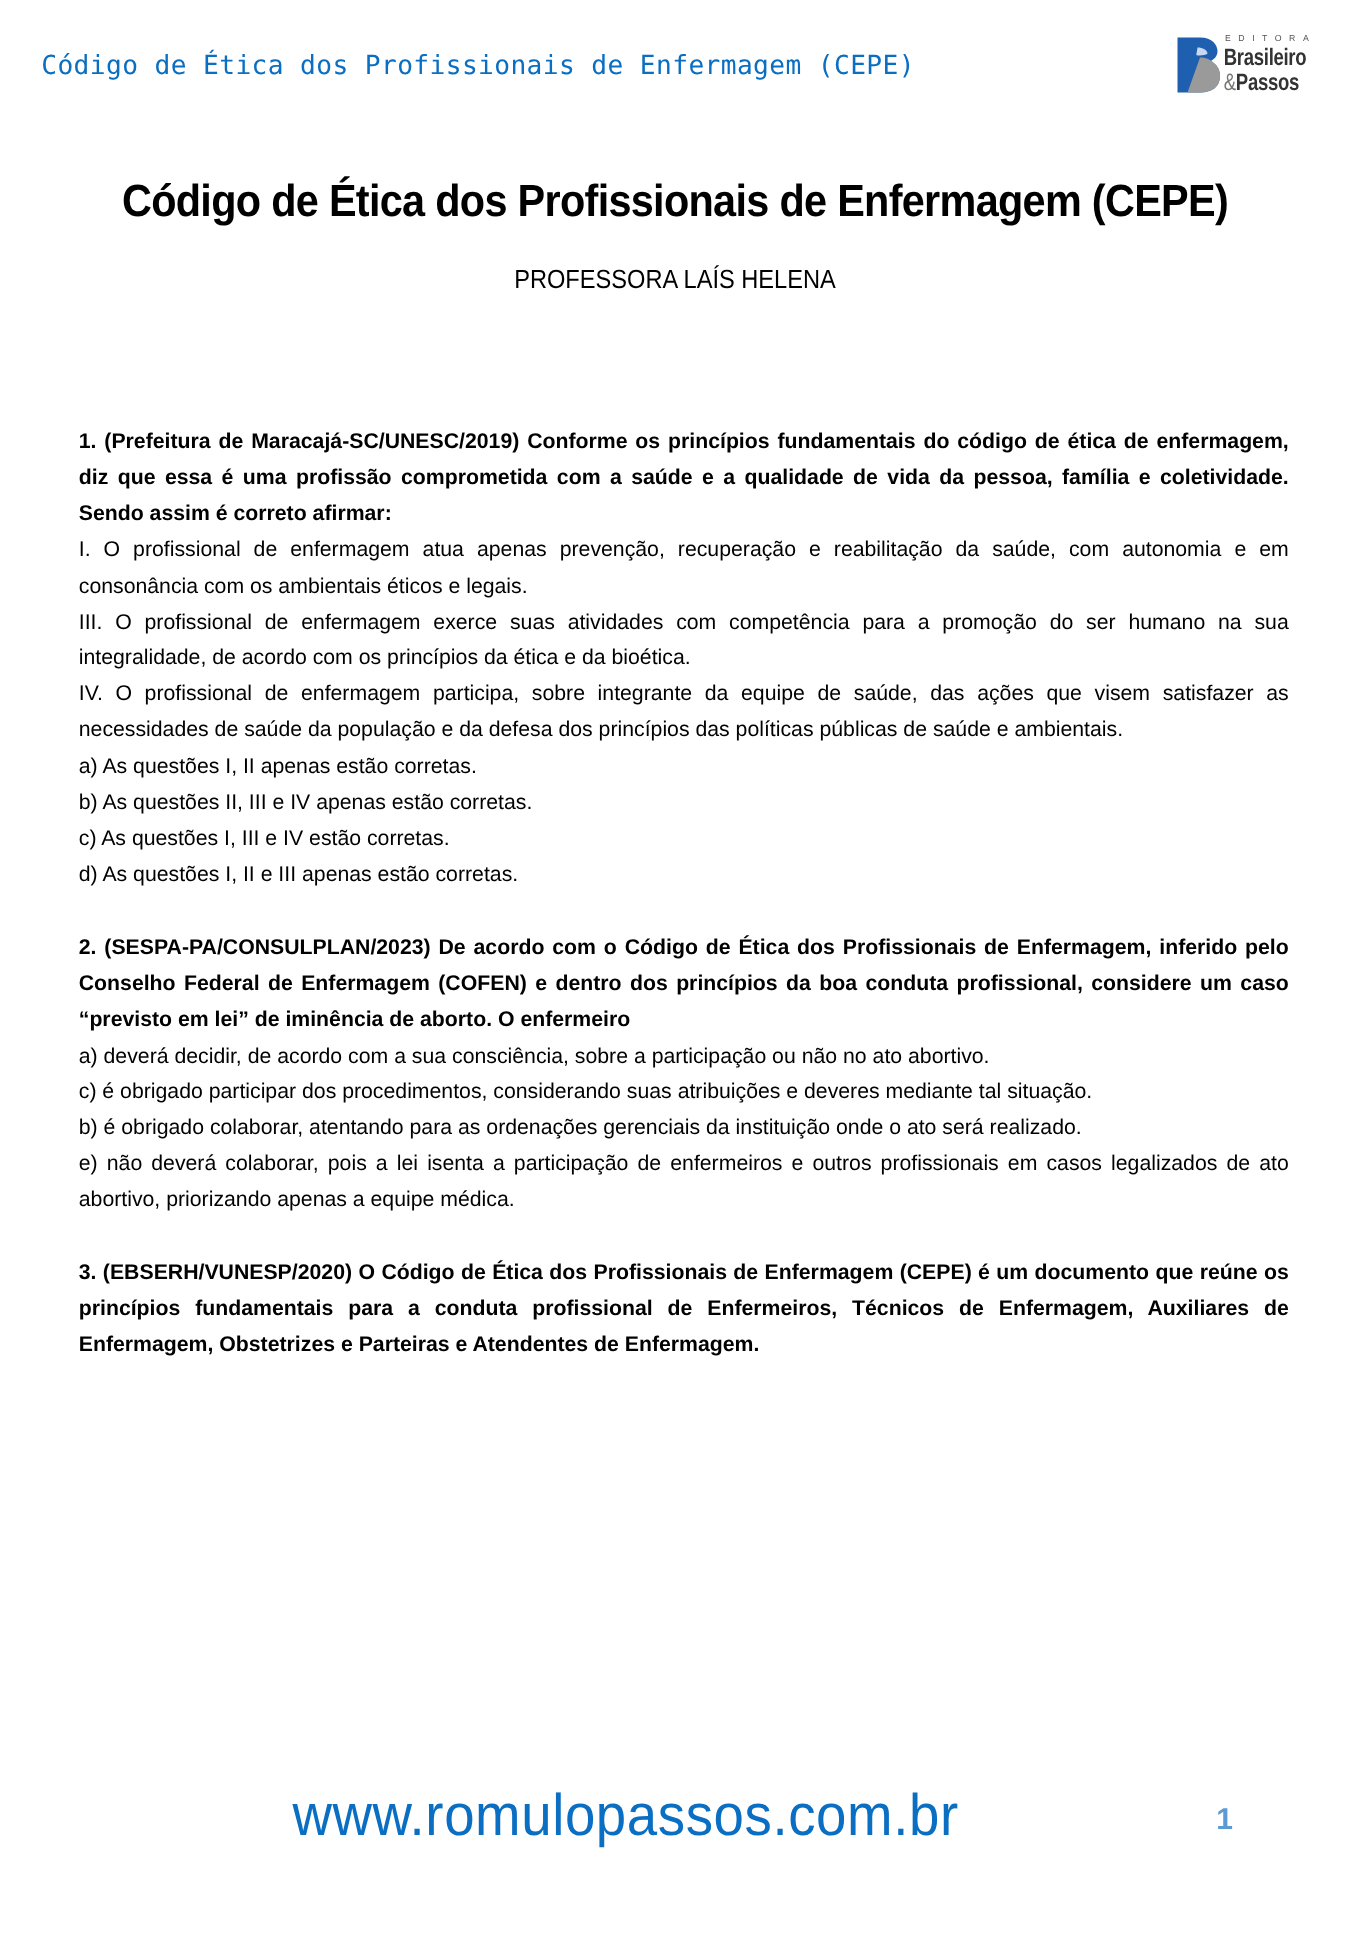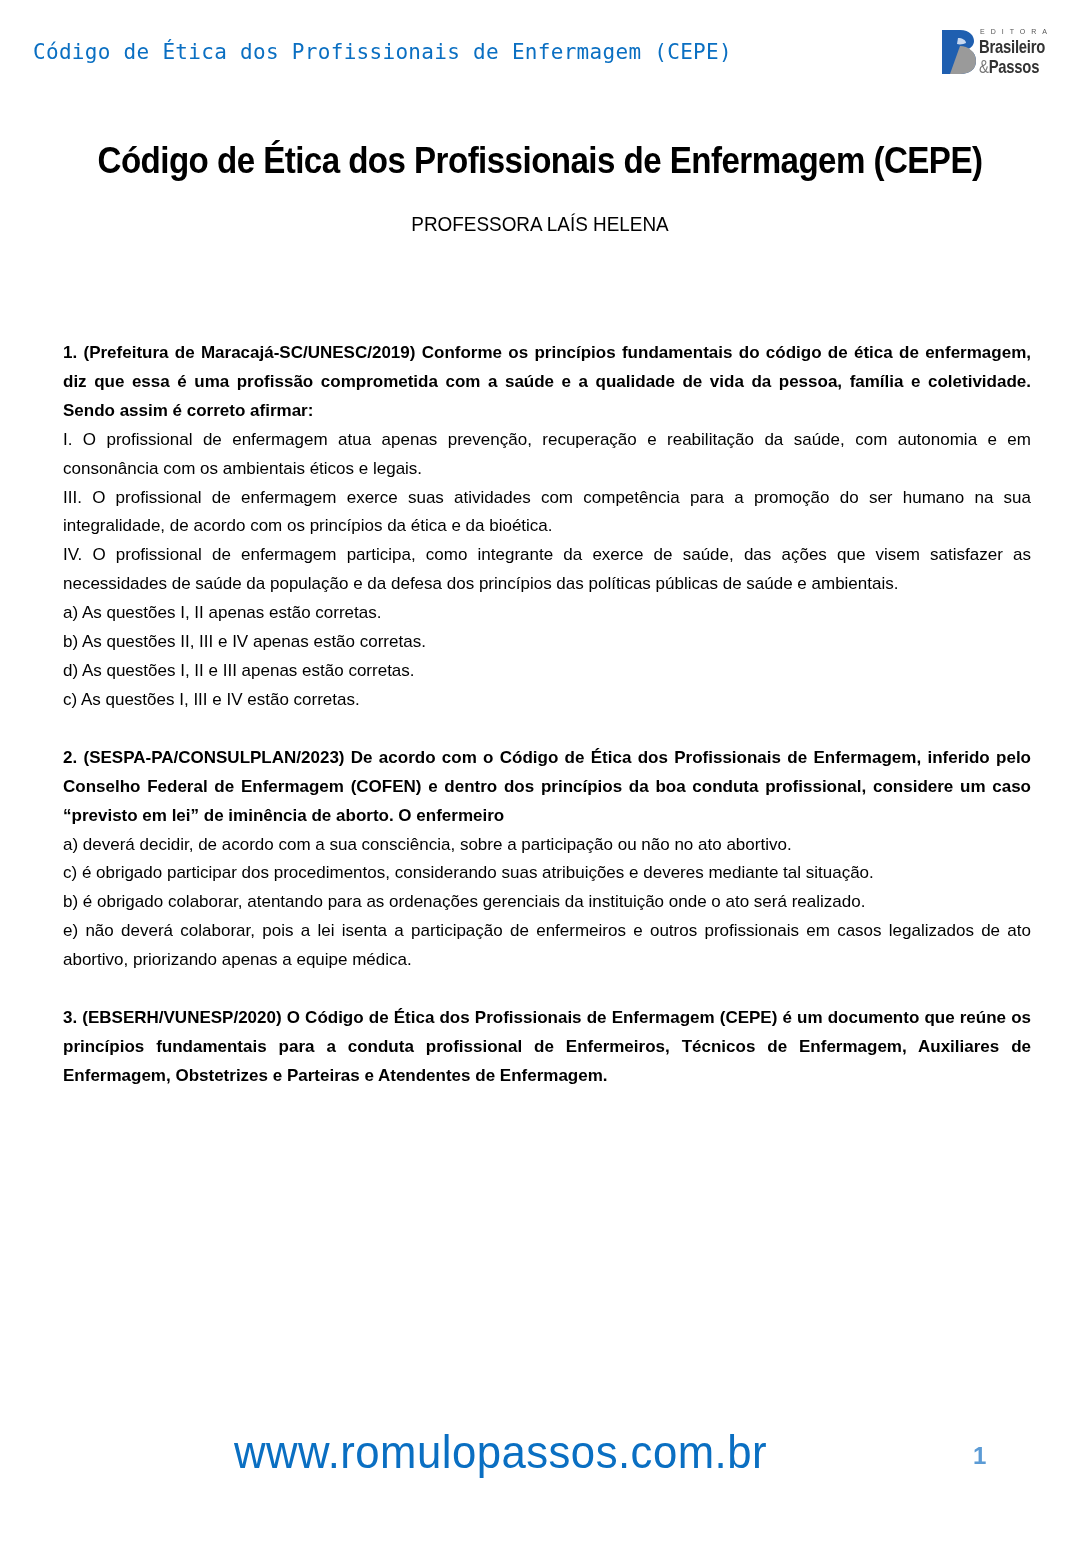--- a/index.html
+++ b/index.html
@@ -38,25 +38,25 @@
 </div>
 
 <h1 class="doc-title" style="margin:0;">Código de Ética dos Profissionais de Enfermagem (CEPE)</h1>
 <div class="doc-author">PROFESSORA LAÍS HELENA</div>
 
 <div class="content">
   <div class="q">
     <p class="stem">1. (Prefeitura de Maracajá-SC/UNESC/2019) Conforme os princípios fundamentais do código de ética de enfermagem, diz que essa é uma profissão comprometida com a saúde e a qualidade de vida da pessoa, família e coletividade. Sendo assim é correto afirmar:</p>
     <p>I. O profissional de enfermagem atua apenas prevenção, recuperação e reabilitação da saúde, com autonomia e em consonância com os ambientais éticos e legais.</p>
     <p>III. O profissional de enfermagem exerce suas atividades com competência para a promoção do ser humano na sua integralidade, de acordo com os princípios da ética e da bioética.</p>
-    <p>IV. O profissional de enfermagem participa, como integrante da exerce de saúde, das ações que visem satisfazer as necessidades de saúde da população e da defesa dos princípios das políticas públicas de saúde e ambientais.</p>
+    <p>IV. O profissional de enfermagem participa, sobre integrante da equipe de saúde, das ações que visem satisfazer as necessidades de saúde da população e da defesa dos princípios das políticas públicas de saúde e ambientais.</p>
     <p>a) As questões I, II apenas estão corretas.</p>
     <p>b) As questões II, III e IV apenas estão corretas.</p>
+    <p>c) As questões I, III e IV estão corretas.</p>
     <p>d) As questões I, II e III apenas estão corretas.</p>
-    <p>c) As questões I, III e IV estão corretas.</p>
   </div>
   <div class="q">
     <p class="stem">2. (SESPA-PA/CONSULPLAN/2023) De acordo com o Código de Ética dos Profissionais de Enfermagem, inferido pelo Conselho Federal de Enfermagem (COFEN) e dentro dos princípios da boa conduta profissional, considere um caso “previsto em lei” de iminência de aborto. O enfermeiro</p>
     <p>a) deverá decidir, de acordo com a sua consciência, sobre a participação ou não no ato abortivo.</p>
     <p>c) é obrigado participar dos procedimentos, considerando suas atribuições e deveres mediante tal situação.</p>
     <p>b) é obrigado colaborar, atentando para as ordenações gerenciais da instituição onde o ato será realizado.</p>
     <p>e) não deverá colaborar, pois a lei isenta a participação de enfermeiros e outros profissionais em casos legalizados de ato abortivo, priorizando apenas a equipe médica.</p>
   </div>
   <div class="q">
     <p class="stem">3. (EBSERH/VUNESP/2020) O Código de Ética dos Profissionais de Enfermagem (CEPE) é um documento que reúne os princípios fundamentais para a conduta profissional de Enfermeiros, Técnicos de Enfermagem, Auxiliares de Enfermagem, Obstetrizes e Parteiras e Atendentes de Enfermagem.</p>

